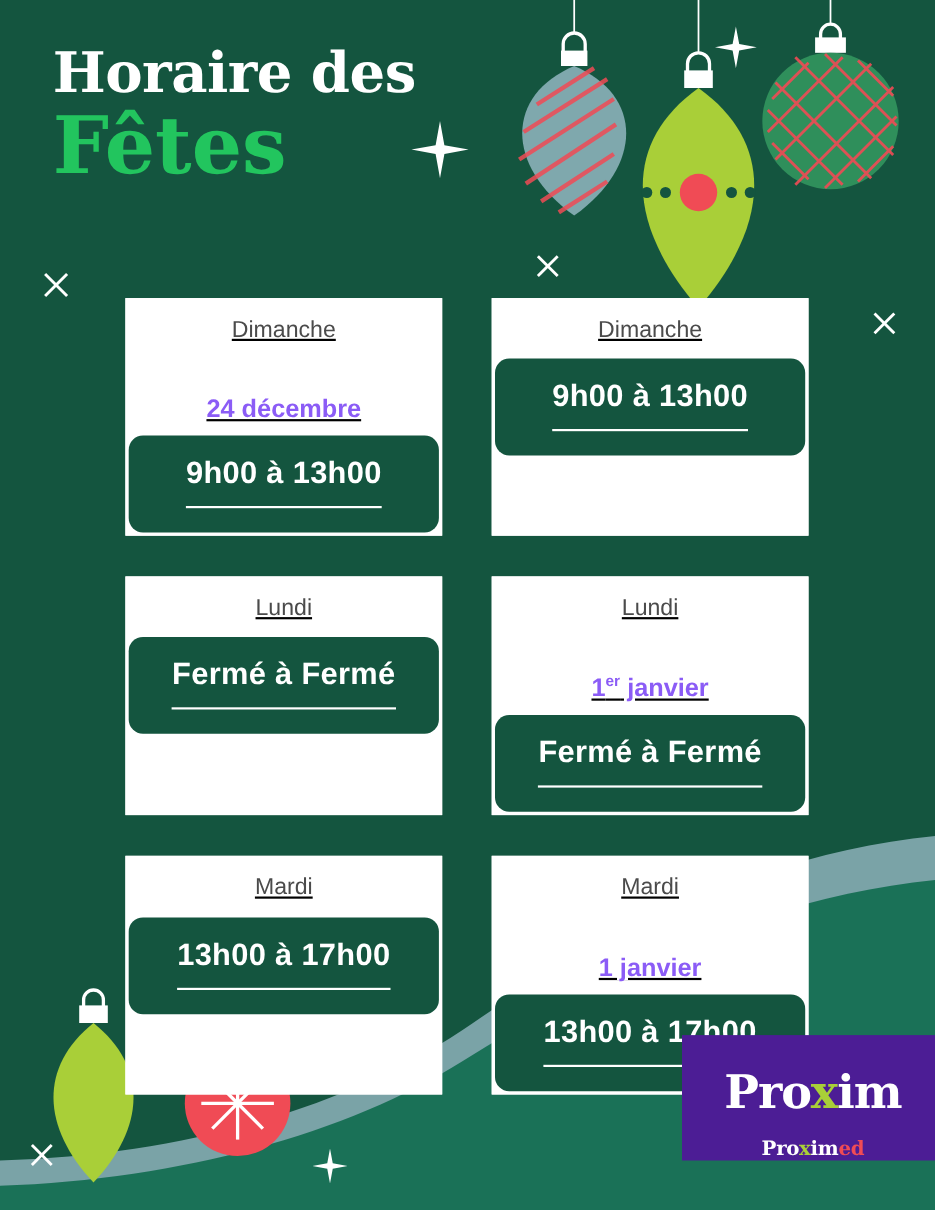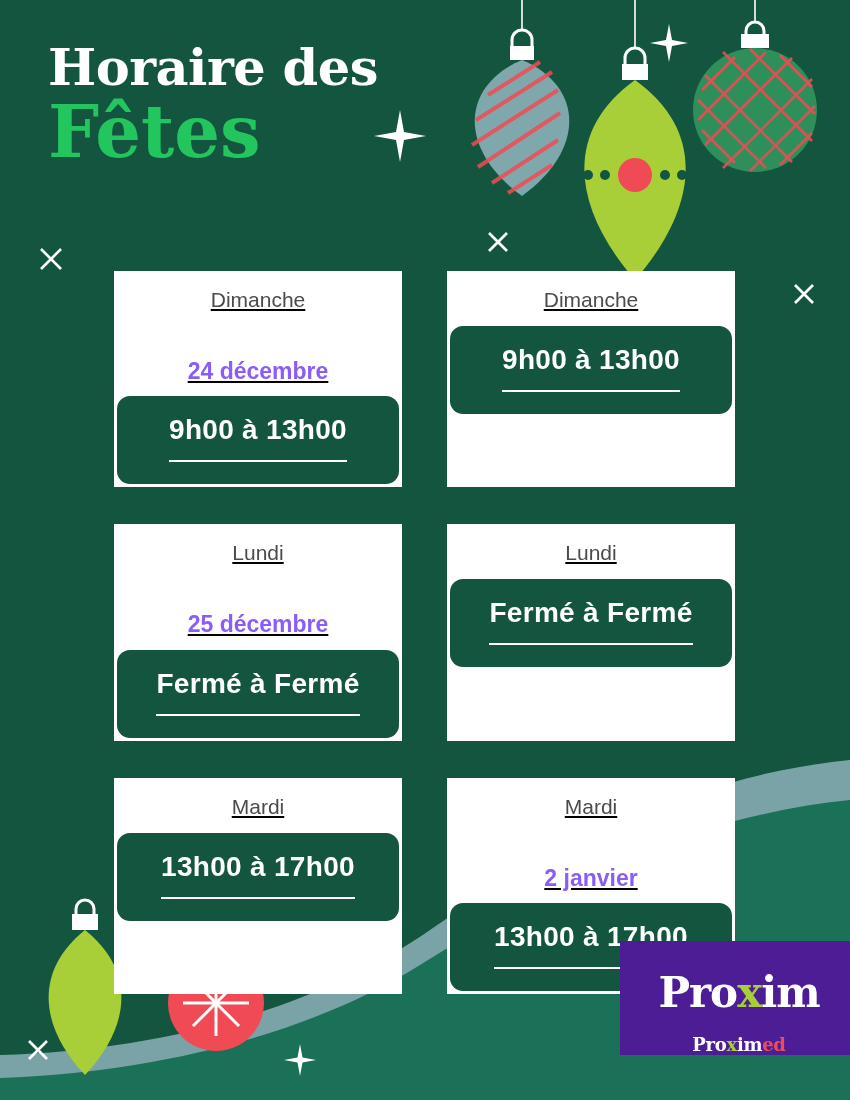--- a/index.html
+++ b/index.html
@@ -316,49 +316,49 @@
         <div class="card-body">
           <div class="card-time">9h00 à 13h00</div>
         </div>
       </div>
     </div>
 
     <div class="card-row">
       <div class="card">
         <div class="card-head">
           <div class="card-day">Lundi</div>
-          <div class="card-date">25 décembre</div>
         </div>
         <div class="card-body">
           <div class="card-time">Fermé à Fermé</div>
         </div>
       </div>
       <div class="card">
         <div class="card-head">
           <div class="card-day">Lundi</div>
+          <div class="card-date"><span>1</span><sup>er</sup><span> janvier</span></div>
         </div>
         <div class="card-body">
           <div class="card-time">Fermé à Fermé</div>
         </div>
       </div>
     </div>
 
     <div class="card-row">
       <div class="card">
         <div class="card-head">
           <div class="card-day">Mardi</div>
         </div>
         <div class="card-body">
           <div class="card-time">13h00 à 17h00</div>
         </div>
       </div>
       <div class="card">
         <div class="card-head">
           <div class="card-day">Mardi</div>
-          <div class="card-date">2 janvier</div>
+          <div class="card-date">1 janvier</div>
         </div>
         <div class="card-body">
           <div class="card-time">13h00 à 17h00</div>
         </div>
       </div>
     </div>
 
   </div>
 
   <div class="logo-box">

